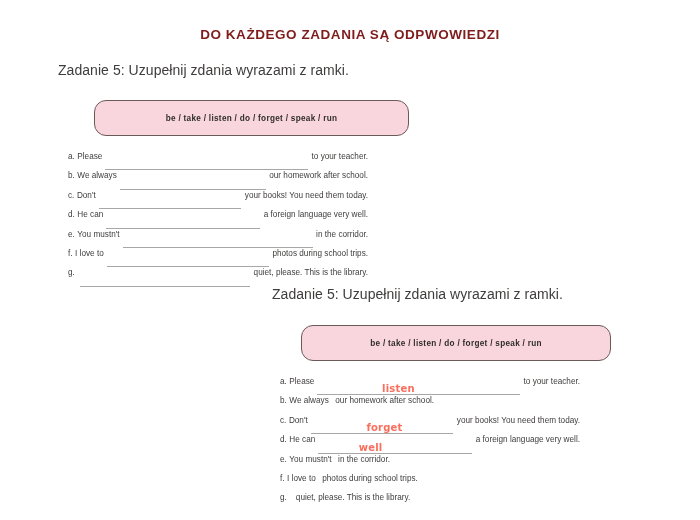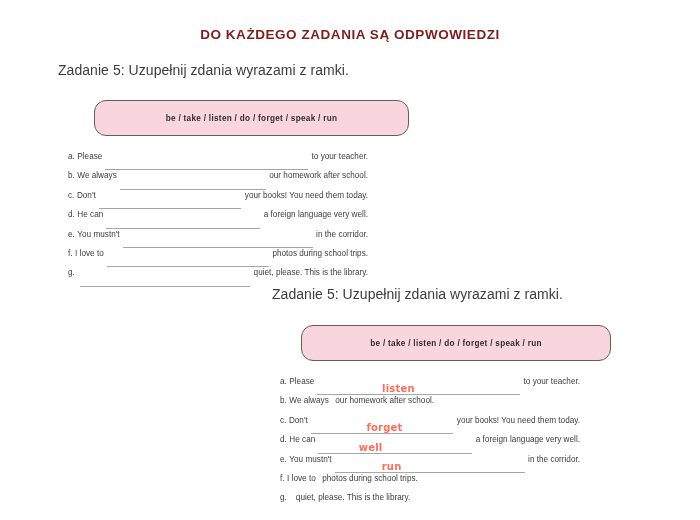--- a/index.html
+++ b/index.html
@@ -248,23 +248,20 @@
         <span class="s-lead">He can</span>
         <span class="blank">
           <span class="answer shift-d">well</span>
         </span>
         <span class="s-tail">a foreign language very well.</span>
       </div>
 
       <div class="sentence-row">
         <span class="s-label">e.</span>
         <span class="s-lead">You mustn't</span>
-        <span class="blank">
-          <span class="answer shift-e">run</span>
-        </span>
         <span class="s-tail">in the corridor.</span>
       </div>
 
       <div class="sentence-row">
         <span class="s-label">f.</span>
         <span class="s-lead">I love to</span>
         <span class="s-tail">photos during school trips.</span>
       </div>
 
       <div class="sentence-row">

